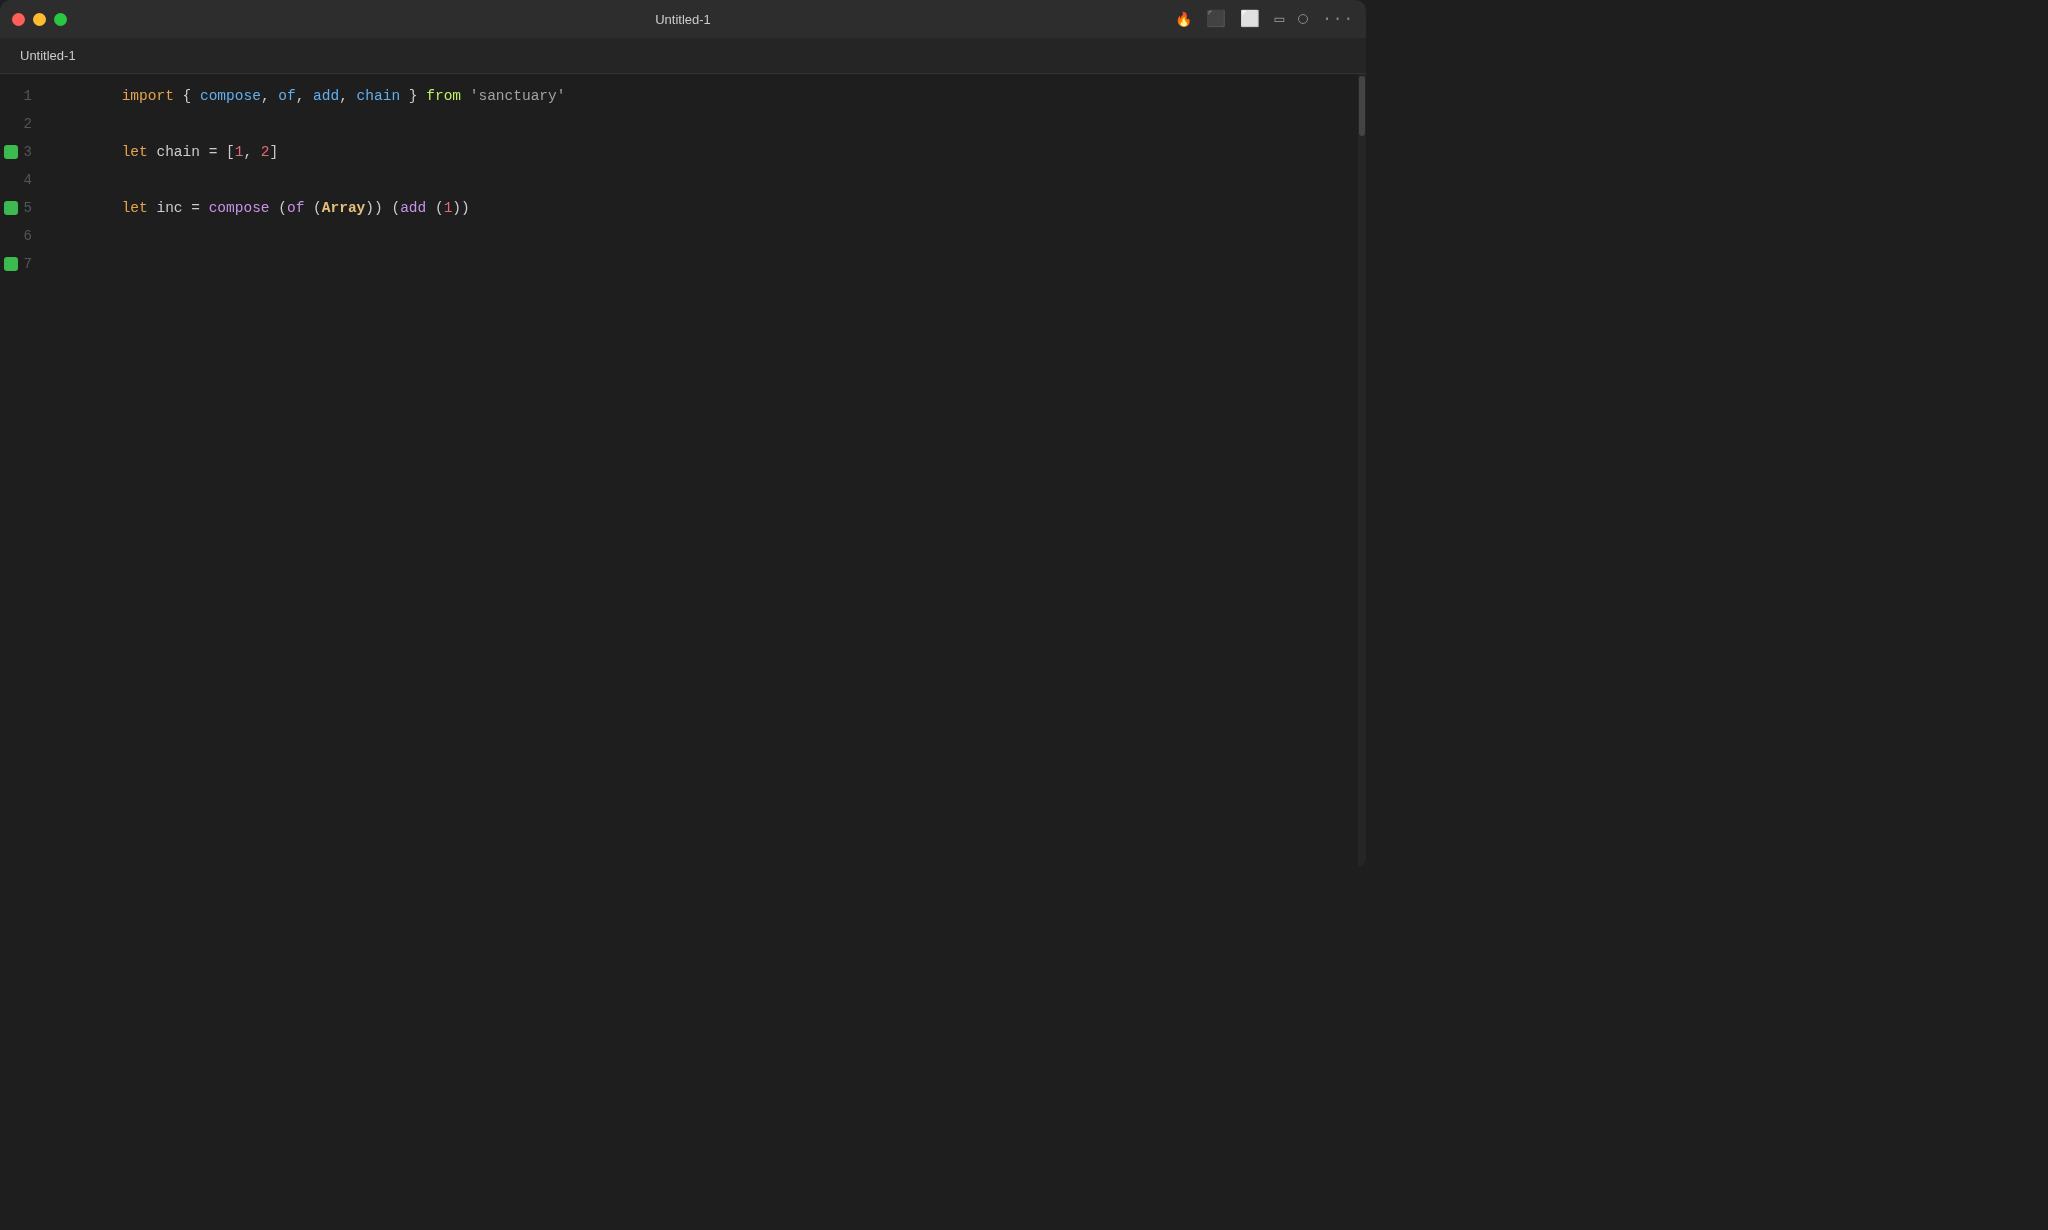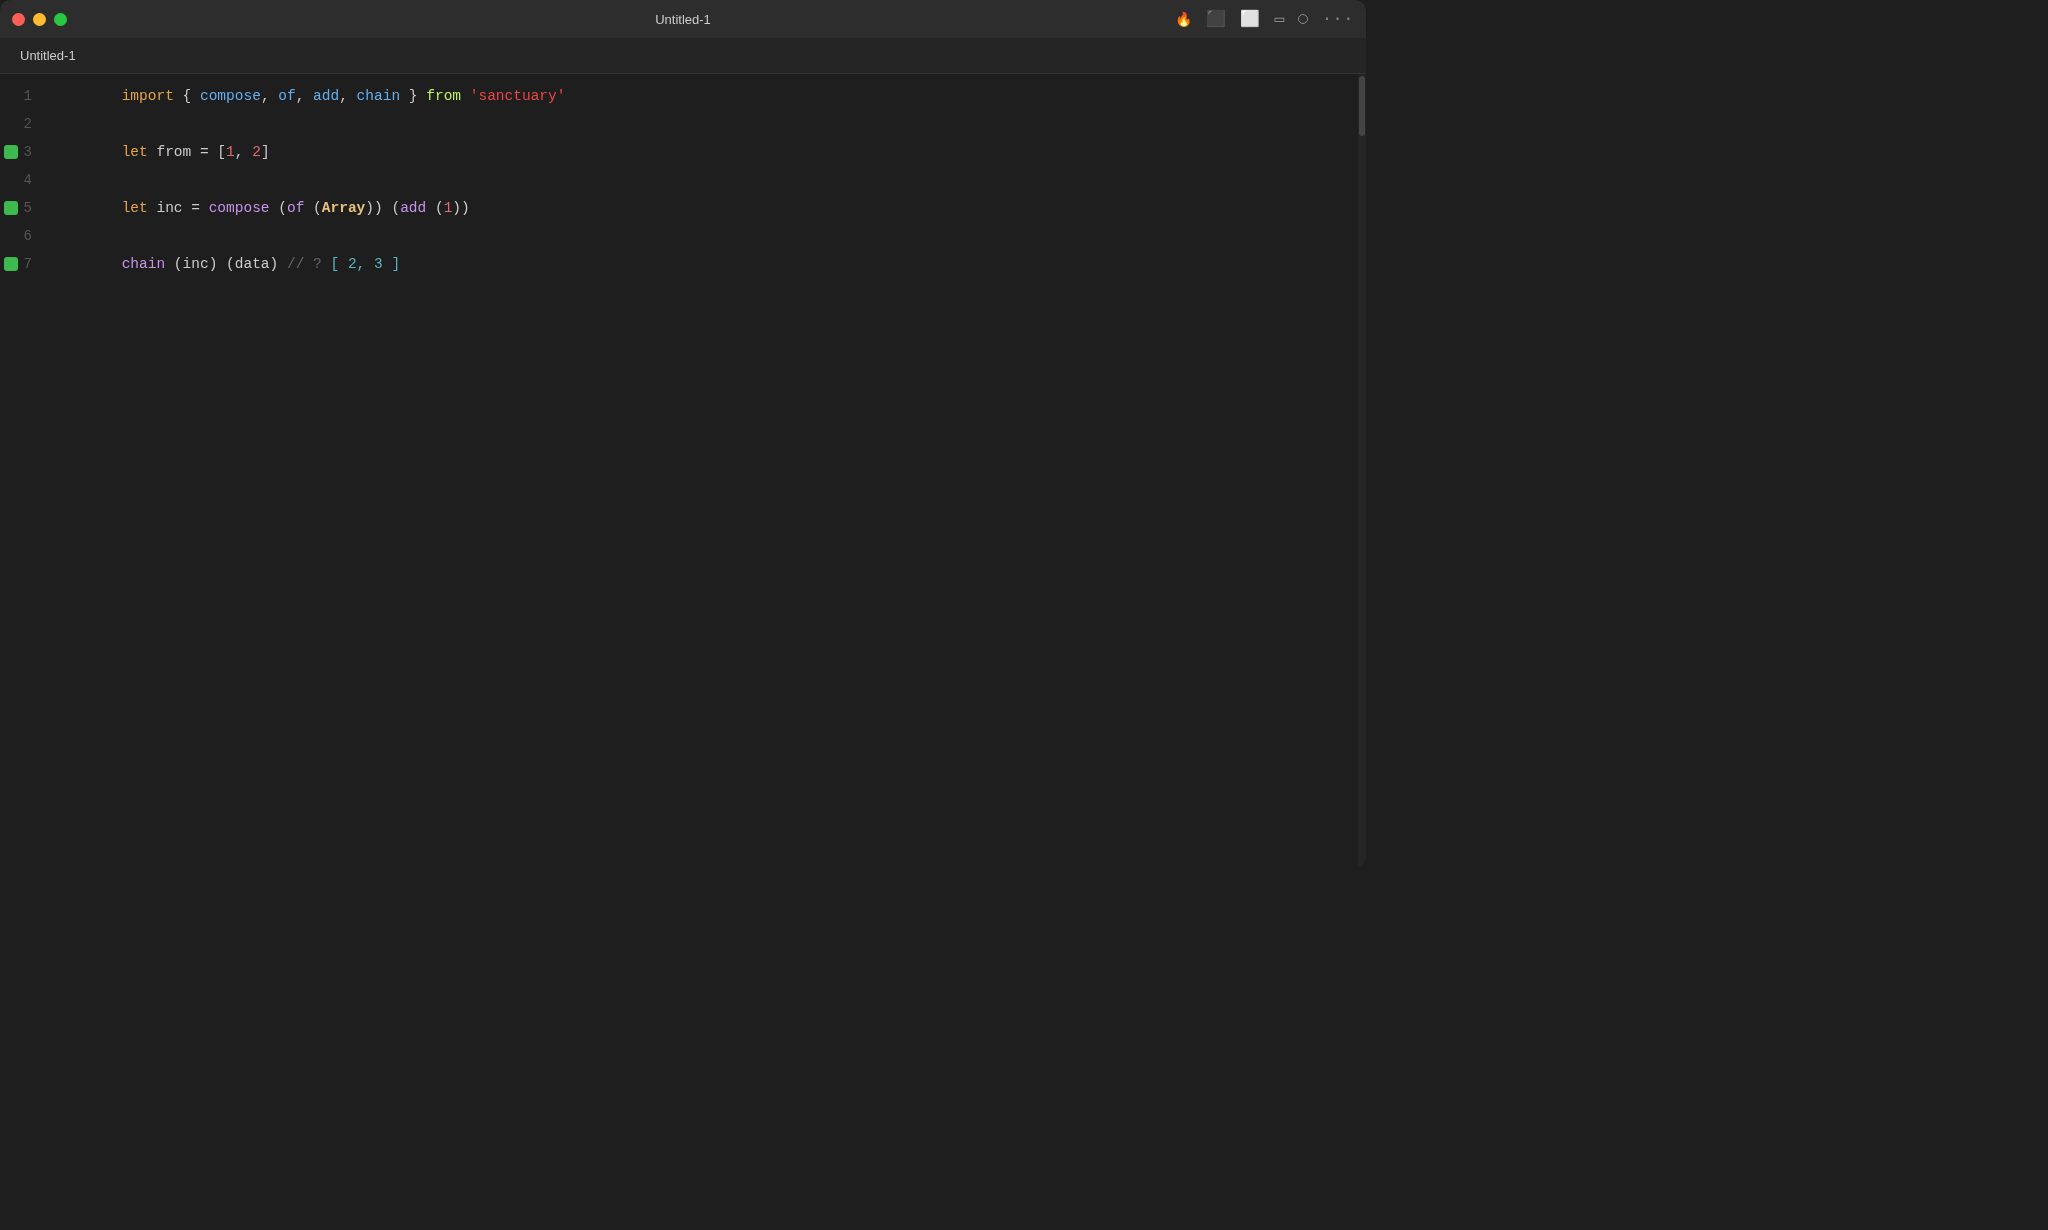--- a/index.html
+++ b/index.html
@@ -136,21 +136,21 @@
       line-height: 28px;
       white-space: pre;
       color: #cccccc;
     }
 
     
     .kw-import { color: #e5a44b; font-weight: normal; }
     .kw-from { color: #bef264; font-weight: normal; }
     .kw-let { color: #e5a44b; font-weight: normal; }
     .fn-name { color: #61afef; }
-    .str { color: #ef4444; }
+    .str { color: #a3a3a3; }
     .num { color: #e06c75; }
     .punct { color: #cccccc; }
     .comment { color: #666666; }
     .result { color: #56b6c2; }
     .fn-compose { color: #c792ea; }
     .fn-of { color: #c792ea; }
     .fn-add { color: #c792ea; }
     .fn-chain { color: #c792ea; }
     .arr-class { color: #e5c07b; font-weight: bold; }
 
@@ -213,21 +213,21 @@
 
     <div class="line">
       <span class="line-number">2</span>
       <span class="line-code">&nbsp;</span>
     </div>
 
     <div class="line">
       <div class="breakpoint"></div>
       <span class="line-number">3</span>
       <span class="line-code">
-        <span class="kw-let">let</span><span class="punct"> from = [</span><span class="num">1</span><span class="punct">, </span><span class="num">2</span><span class="punct">]</span>
+        <span class="kw-let">let</span><span class="punct"> chain = [</span><span class="num">1</span><span class="punct">, </span><span class="num">2</span><span class="punct">]</span>
       </span>
     </div>
 
     <div class="line">
       <span class="line-number">4</span>
       <span class="line-code">&nbsp;</span>
     </div>
 
     <div class="line">
       <div class="breakpoint"></div>
@@ -238,23 +238,20 @@
     </div>
 
     <div class="line">
       <span class="line-number">6</span>
       <span class="line-code">&nbsp;</span>
     </div>
 
     <div class="line">
       <div class="breakpoint"></div>
       <span class="line-number">7</span>
-      <span class="line-code">
-        <span class="fn-chain">chain</span><span class="punct"> (inc) (data) </span><span class="comment">// ?</span><span class="punct"> </span><span class="result">[ 2, 3 ]</span>
-      </span>
     </div>
 
   </div>
 
   <div class="scrollbar">
     <div class="scrollbar-thumb"></div>
   </div>
 </div>
 
 </body></html>

